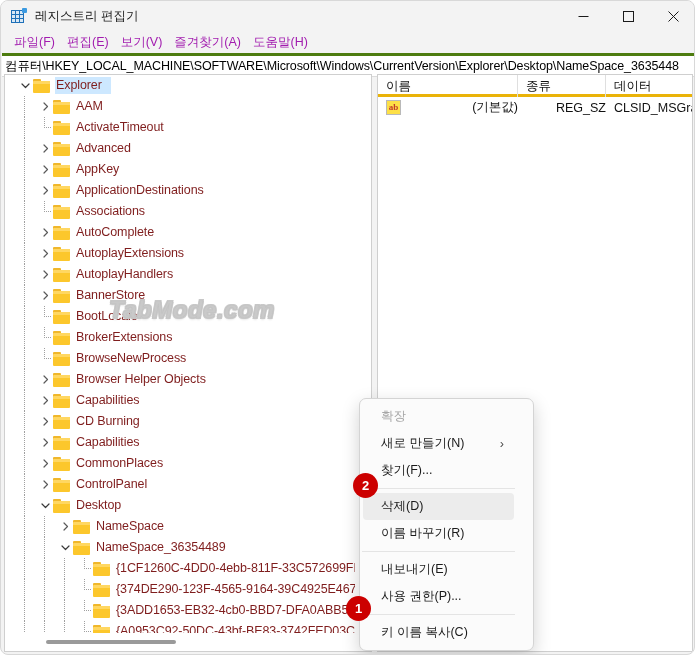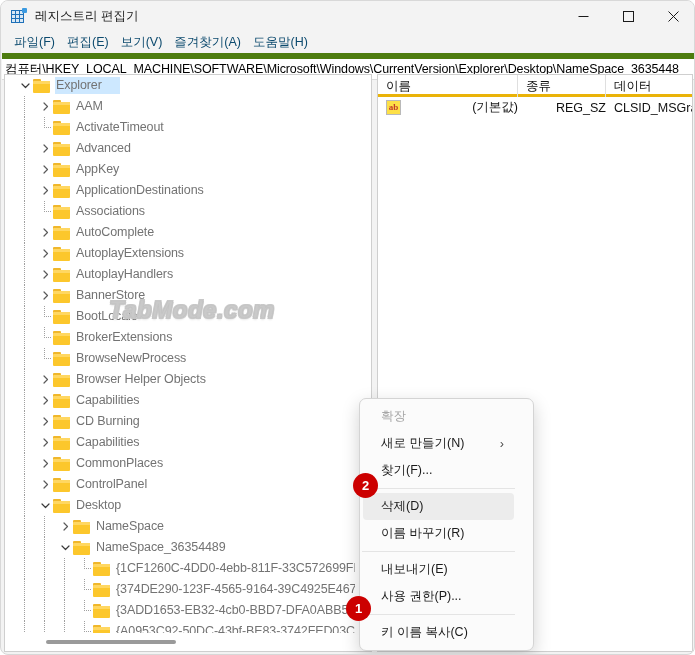--- a/index.html
+++ b/index.html
@@ -97,33 +97,33 @@
     width: 695px;
     height: 22px;
     background: #f3f3f3;
     display: flex;
     align-items: center;
     padding-left: 7px;
     box-sizing: border-box;
   }
   .menu-item {
     font-size: 12.5px;
-    color: #0c4a6e;
+    color: #a21caf;
     padding: 2px 6px;
     white-space: nowrap;
   }
 
   
   #addressbar {
     position: absolute;
     left: 1px; top: 52px;
     width: 693px;
     height: 20px;
     background: #ffffff;
-    border-top: 6px solid #4d7c0f;
+    border-top: 3px solid #4d7c0f;
     border-bottom: 1px solid #dcdcdc;
     display: flex;
     align-items: center;
     overflow: hidden;
   }
   #address-text {
     font-size: 12.5px;
     color: #000000;
     white-space: nowrap;
     padding-left: 3px;
@@ -224,22 +224,22 @@
   .folder-icon .body::after {
     content: "";
     position: absolute;
     left: 0; top: 0;
     width: 17px; height: 3px;
     background: #ffd761;
     border-radius: 1px 1px 0 0;
   }
   .tree-label {
     font-size: 12.5px;
-    color: #737373;
-    padding: 1px 18px 2px 1px;
+    color: #7f1d1d;
+    padding: 1px 9px 2px 1px;
     letter-spacing: -0.1px;
   }
   .tree-row.selected .tree-label {
     background: #cde8ff;
   }
   .vline {
     position: absolute;
     top: 0;
     width: 1px;
     height: 21px;

